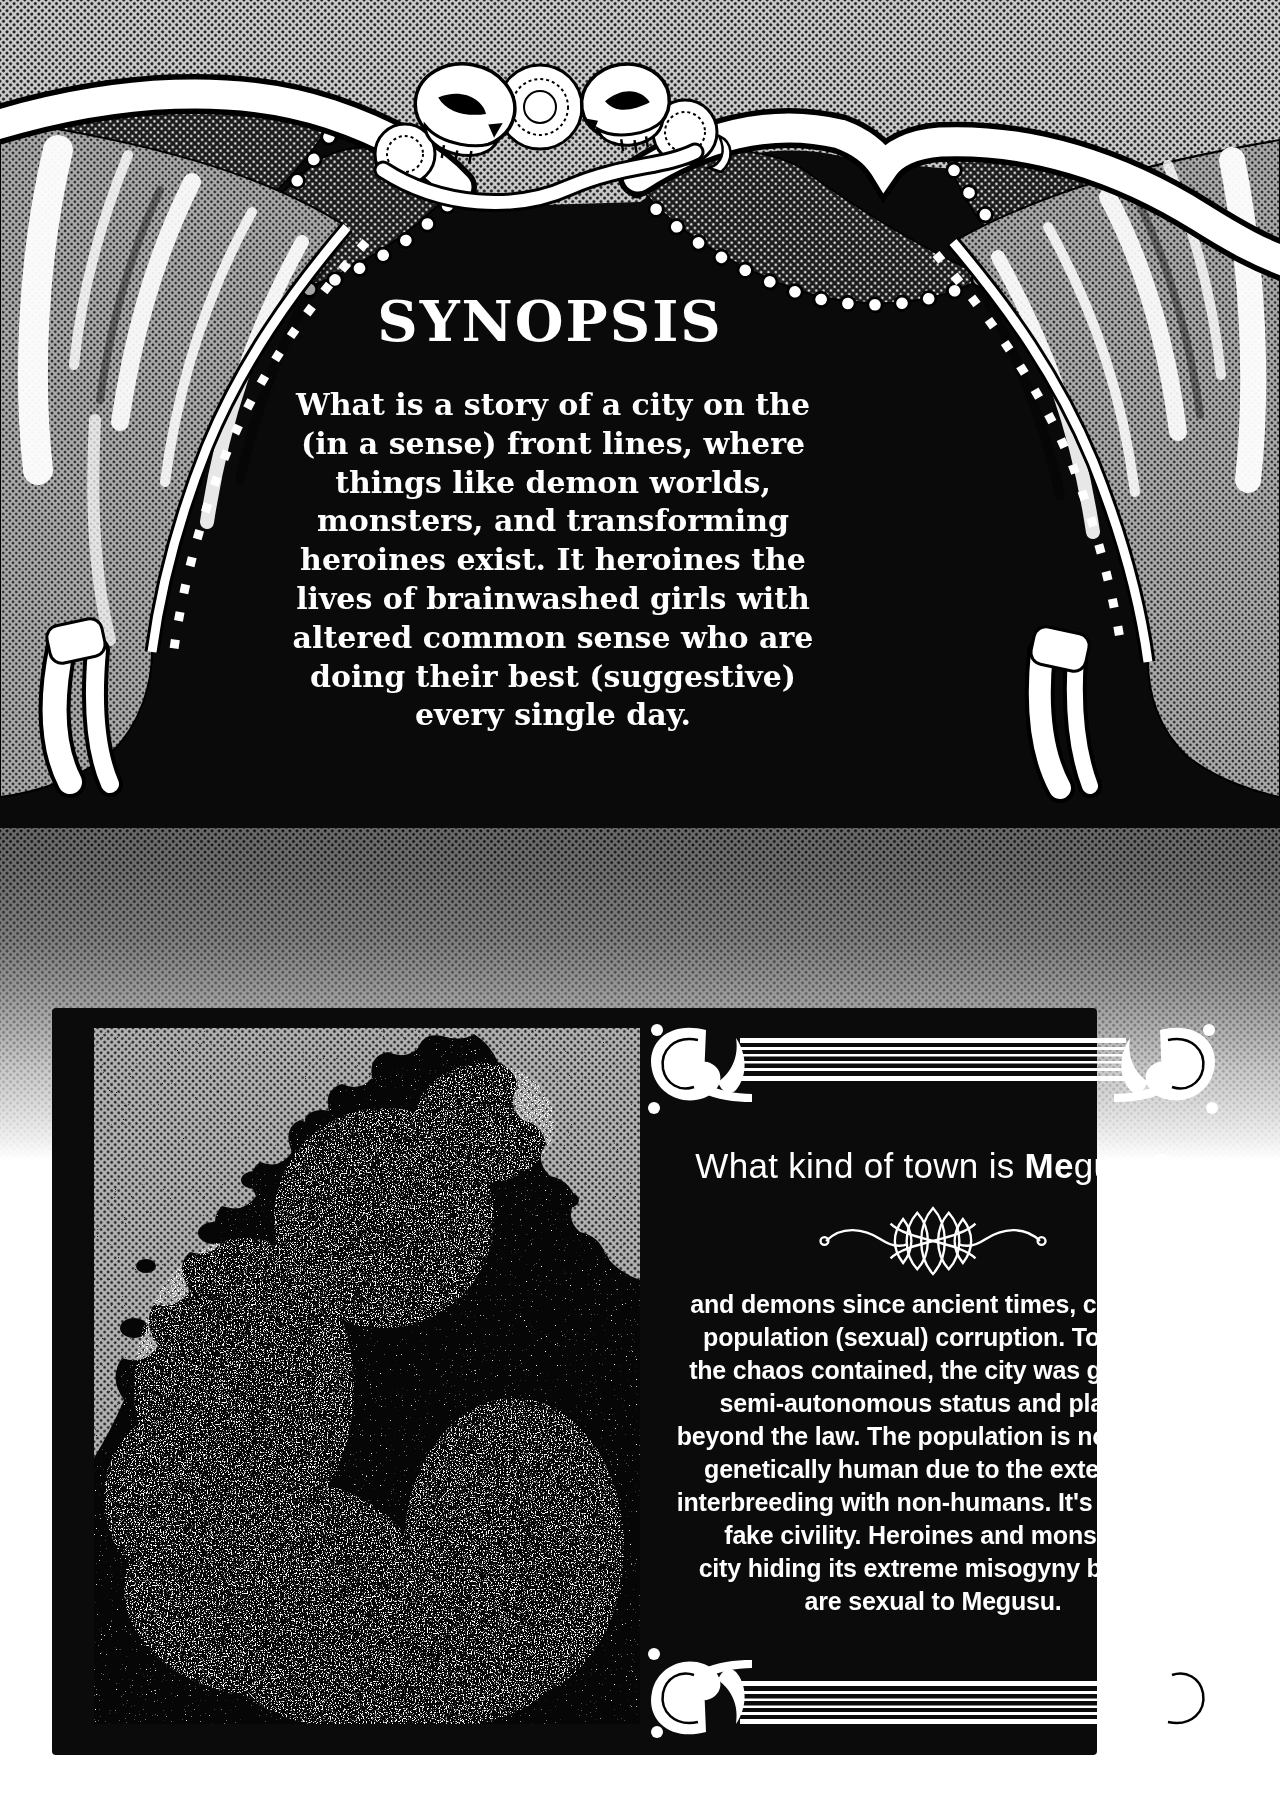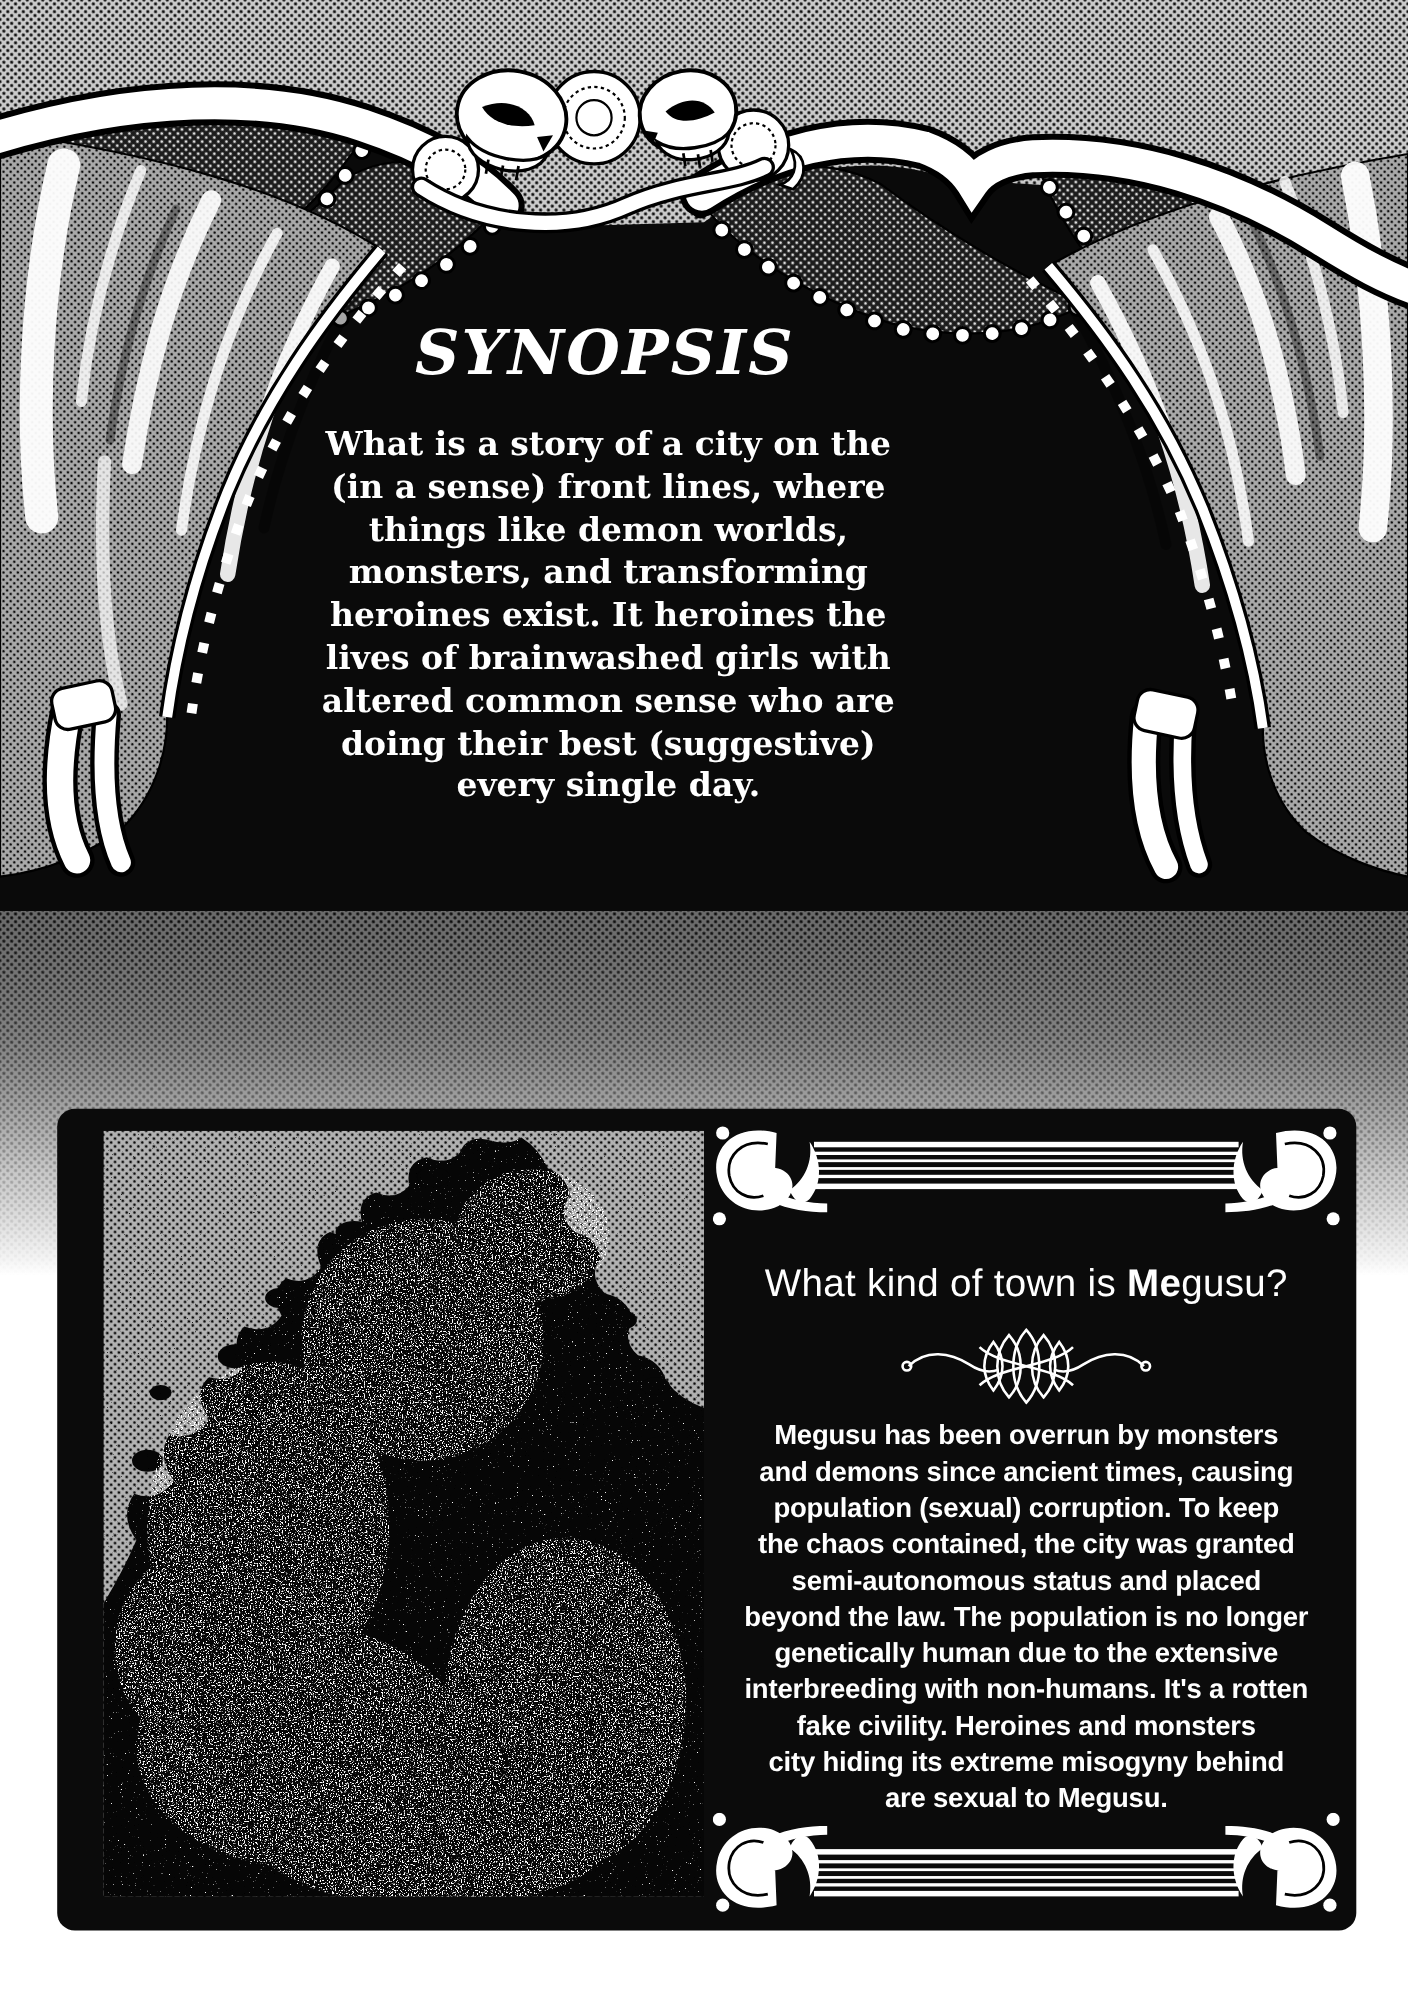--- a/index.html
+++ b/index.html
@@ -7,31 +7,30 @@
     width:1280px;height:1812px;position:relative;overflow:hidden;
     background:#ffffff;font-family:"Liberation Sans",sans-serif;
   }
   .abs{position:absolute;}
   
   #stage-art{left:0;top:0;}
   #syn-title{
     left:240px;top:288px;width:620px;text-align:center;color:#fff;
     font-family:"DejaVu Serif",serif;font-weight:700;font-size:56px;
     letter-spacing:2px;
-    font-style:italic;
   }
   #syn-body{
     left:275px;top:386px;width:556px;text-align:center;color:#fff;
     font-family:"DejaVu Serif",serif;font-weight:700;
   }
   .syn-line{font-size:30px;line-height:38.8px;white-space:nowrap;}
   
   #info-card{
-    left:52px;top:1008px;width:1181px;height:747px;
-    background:#0b0b0b;border-radius:16px;
+    left:52px;top:1008px;width:1045px;height:747px;
+    background:#0b0b0b;border-radius:4px;
   }
   #photo-wrap{left:42px;top:20px;width:546px;height:696px;}
   #right-col{left:596px;top:14px;width:570px;height:720px;}
   #card-title{
     margin-top:28px;text-align:center;color:#fff;font-size:35px;
     font-weight:400;letter-spacing:.3px;white-space:nowrap;
   }
   #card-title .bld{font-weight:700;}
   #flourish-wrap{display:block;margin:14px auto 2px auto;width:236px;height:82px;}
   #card-body{margin-top:6px;text-align:center;color:#fff;}
@@ -309,21 +308,20 @@
         <path d="M96,30 C118,52 182,52 204,74"></path>
         <path d="M204,30 C182,52 118,52 96,74"></path>
         <path d="M14,52 C34,32 62,36 84,50 C96,58 108,60 118,56"></path>
         <path d="M286,52 C266,32 238,36 216,50 C204,58 192,60 182,56"></path>
         <circle cx="12" cy="52" r="5"></circle>
         <circle cx="288" cy="52" r="5"></circle>
       </g>
     </svg>
 
     <div id="card-body">
-      <div class="card-line">Megusu has been overrun by monsters</div>
       <div class="card-line">and demons since ancient times, causing</div>
       <div class="card-line">population (sexual) corruption. To keep</div>
       <div class="card-line">the chaos contained, the city was granted</div>
       <div class="card-line">semi-autonomous status and placed</div>
       <div class="card-line">beyond the law. The population is no longer</div>
       <div class="card-line">genetically human due to the extensive</div>
       <div class="card-line">interbreeding with non-humans. It's a rotten</div>
       <div class="card-line">fake civility. Heroines and monsters</div>
       <div class="card-line">city hiding its extreme misogyny behind</div>
       <div class="card-line">are sexual to Megusu.</div>

